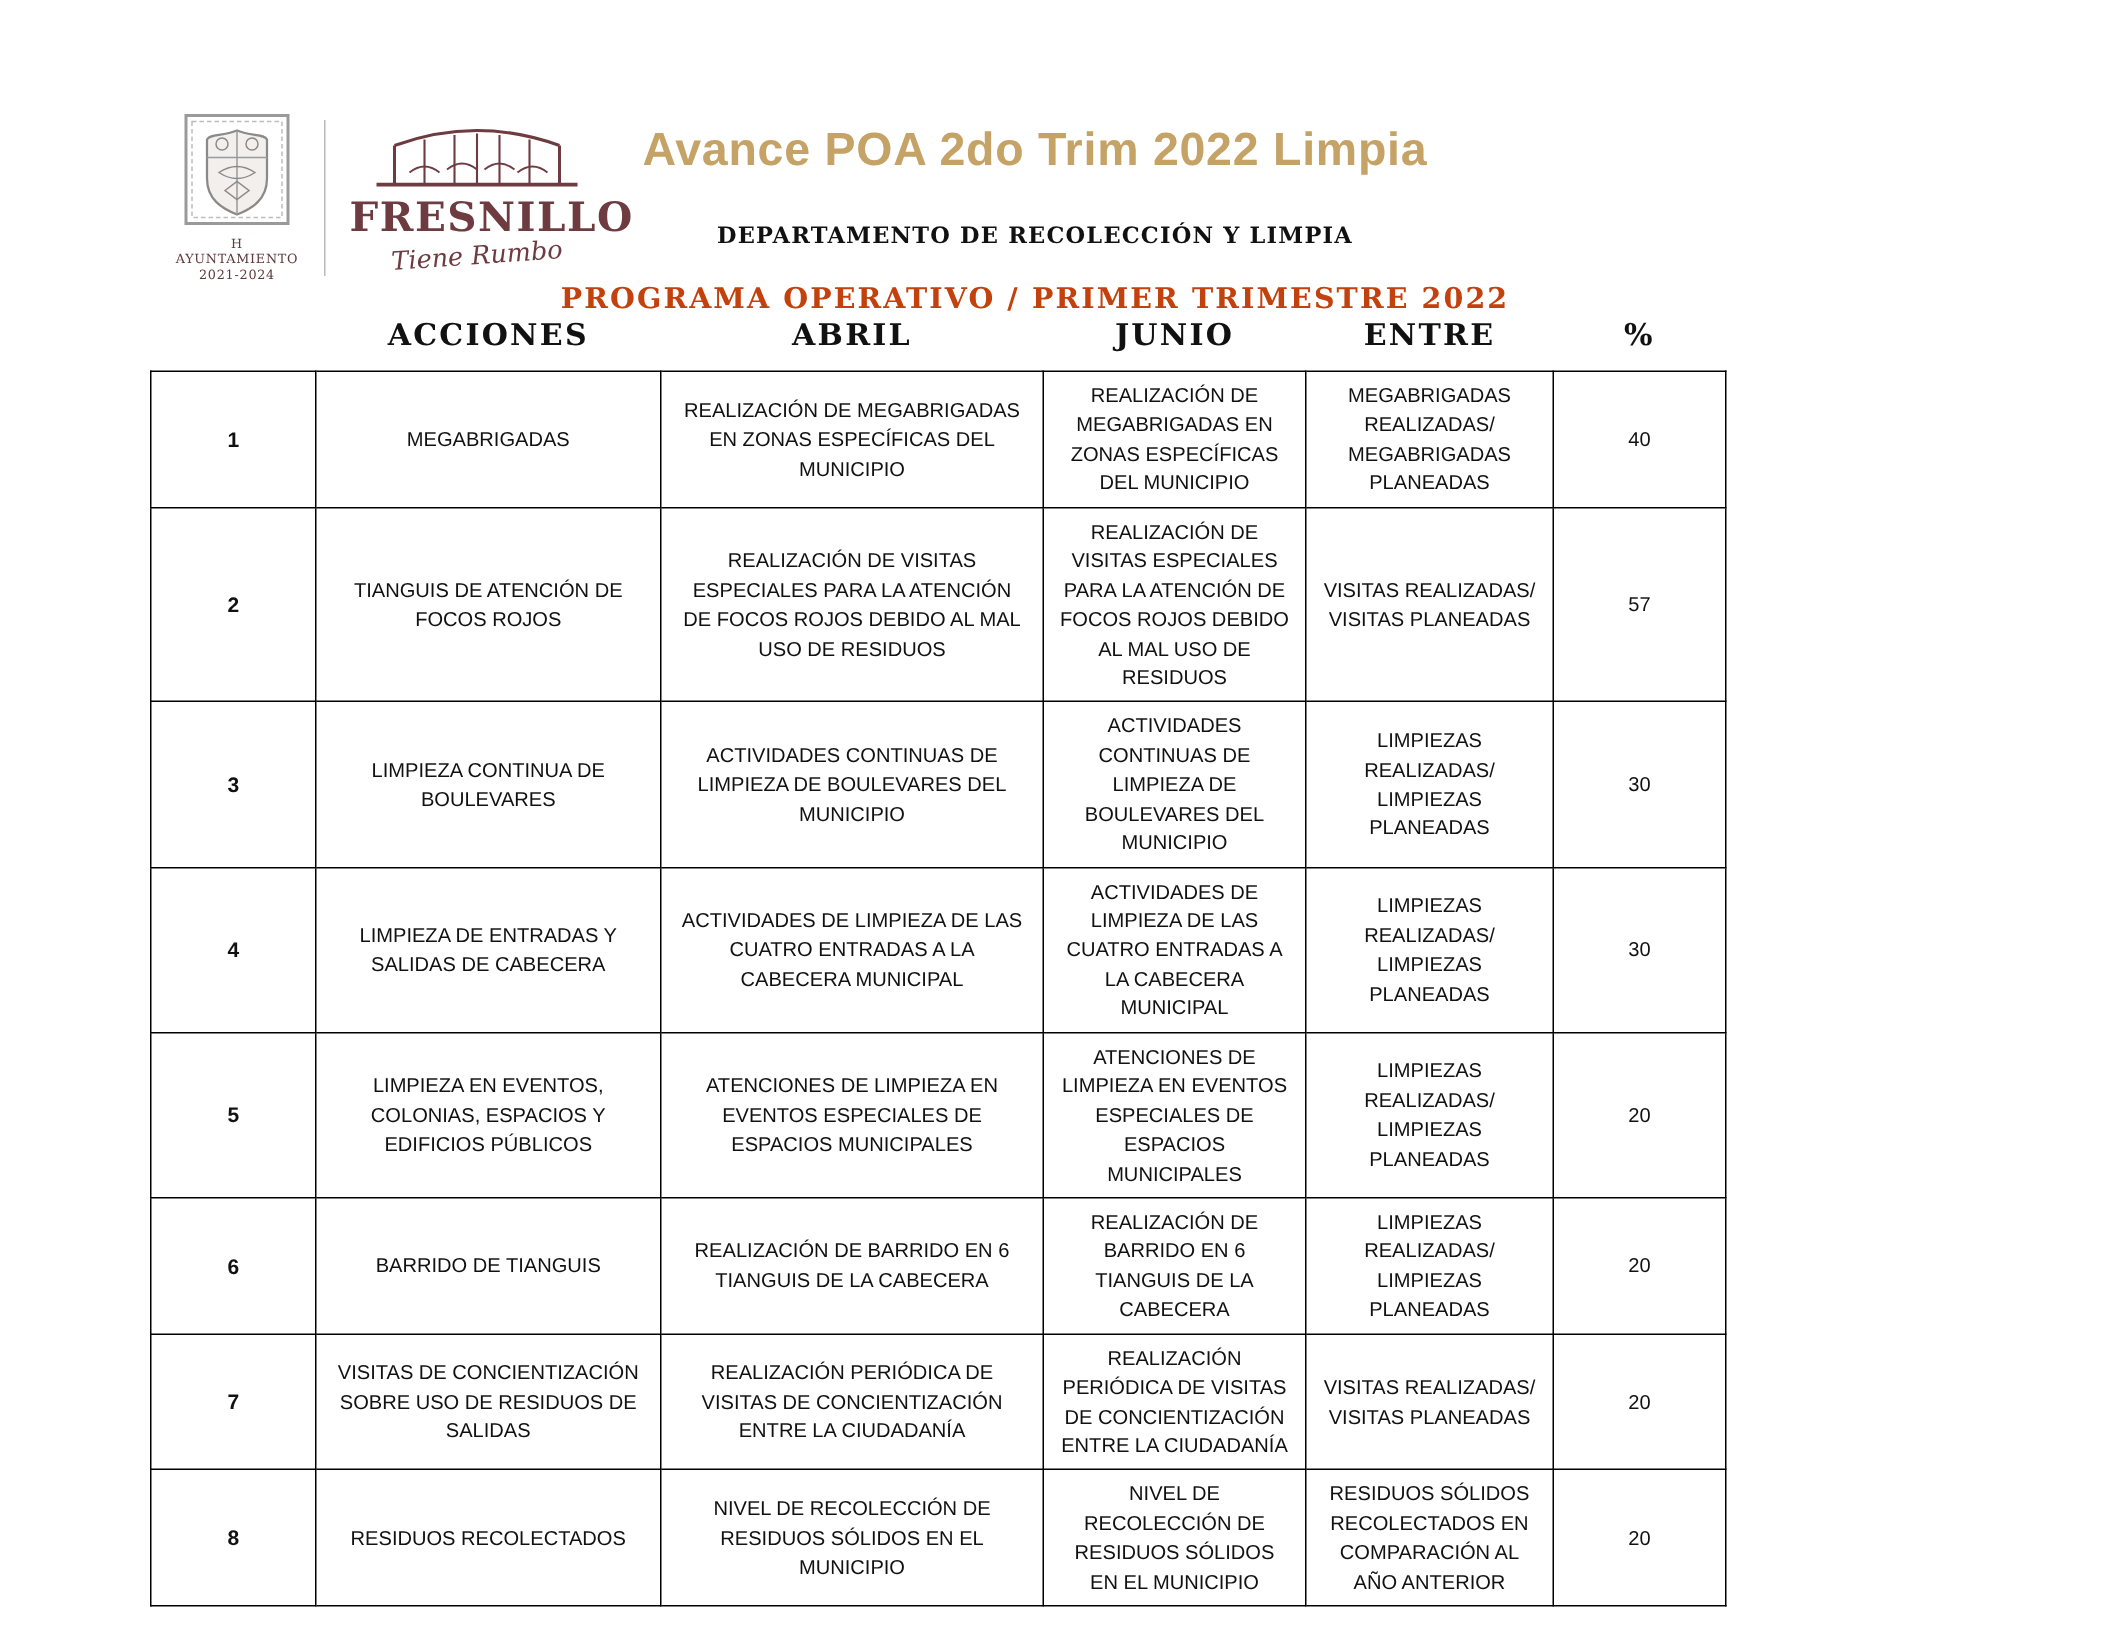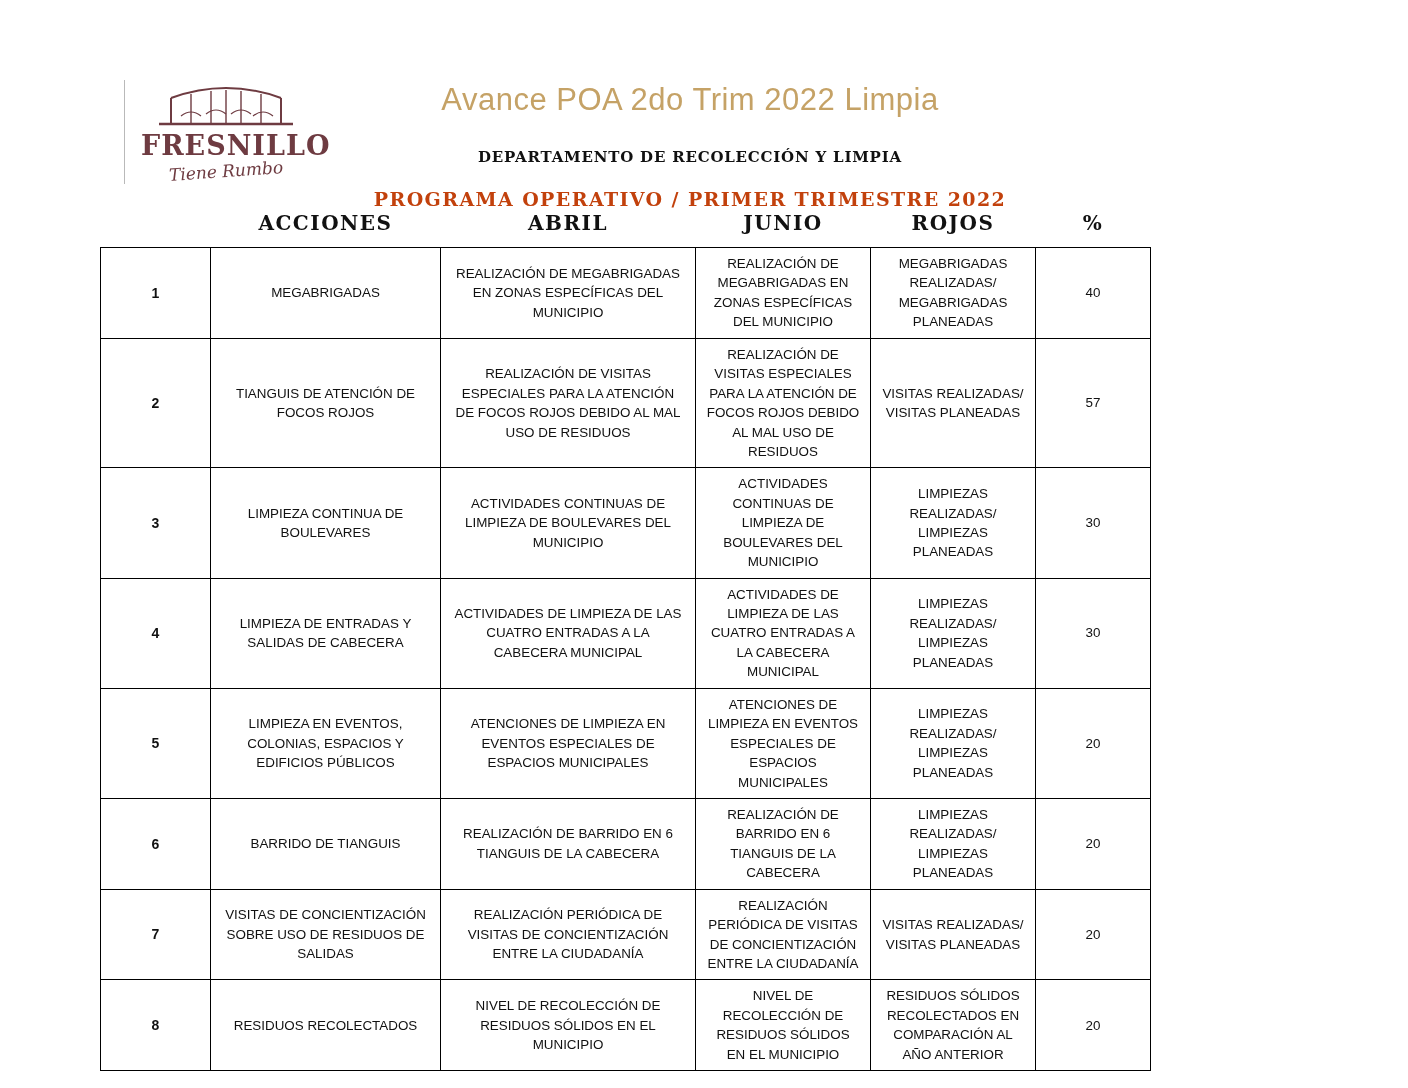--- a/index.html
+++ b/index.html
@@ -65,21 +65,21 @@
   
   .title-col {
     position: absolute;
     left: 190px;
     width: 1000px;
     text-align: center;
   }
   .main-title {
     top: 82px;
     font-family: "Liberation Sans", sans-serif;
-    font-weight: normal;
+    font-weight: bold;
     font-size: 31px;
     color: #c5a266;
     letter-spacing: 0.5px;
   }
   .sub-title-1 {
     top: 148px;
     font-family: "DejaVu Serif", serif;
     font-weight: bold;
     font-size: 15px;
     letter-spacing: 0.8px;
@@ -142,20 +142,35 @@
   tbody tr:nth-child(4) { height: 80px; }
   tbody tr:nth-child(5) { height: 80px; }
   tbody tr:nth-child(6) { height: 62px; }
   tbody tr:nth-child(7) { height: 80px; }
   tbody tr:nth-child(8) { height: 78px; }
 </style>
 </head>
 <body>
 
 <div class="logos">
+  <div class="crest-block">
+    <svg width="72" height="76" viewBox="0 0 72 76">
+      <rect x="2" y="2" width="68" height="72" fill="none" stroke="#9a9a9a" stroke-width="2"></rect>
+      <rect x="6" y="6" width="60" height="64" fill="none" stroke="#bdbdbd" stroke-width="1" stroke-dasharray="3,2"></rect>
+      <path d="M36 12 C46 16 54 14 56 18 L56 44 C56 58 46 64 36 68 C26 64 16 58 16 44 L16 18 C18 14 26 16 36 12 Z" fill="#f2efec" stroke="#8a8a8a" stroke-width="1.5"></path>
+      <line x1="16" y1="30" x2="56" y2="30" stroke="#9a9a9a" stroke-width="1"></line>
+      <line x1="36" y1="12" x2="36" y2="68" stroke="#9a9a9a" stroke-width="1"></line>
+      <circle cx="26" cy="21" r="4" fill="none" stroke="#8a8a8a" stroke-width="1"></circle>
+      <circle cx="46" cy="21" r="4" fill="none" stroke="#8a8a8a" stroke-width="1"></circle>
+      <path d="M24 40 q12 -8 24 0 q-12 8 -24 0 Z" fill="none" stroke="#8a8a8a" stroke-width="1"></path>
+      <path d="M28 52 l8 -6 8 6 -8 6 Z" fill="none" stroke="#8a8a8a" stroke-width="1"></path>
+    </svg>
+    <div class="crest-caption">H AYUNTAMIENTO
+2021-2024</div>
+  </div>
 
   <div class="logo-divider"></div>
 
   <div class="brand-block">
     <svg width="150" height="44" viewBox="0 0 150 44">
       <line x1="8" y1="40" x2="142" y2="40" stroke="#6e3b41" stroke-width="2.5"></line>
       <line x1="20" y1="40" x2="20" y2="14" stroke="#6e3b41" stroke-width="2"></line>
       <line x1="130" y1="40" x2="130" y2="14" stroke="#6e3b41" stroke-width="2"></line>
       <path d="M20 14 Q75 -6 130 14" fill="none" stroke="#6e3b41" stroke-width="2"></path>
       <line x1="40" y1="40" x2="40" y2="10" stroke="#6e3b41" stroke-width="1.4"></line>
@@ -183,21 +198,21 @@
       <col class="c-mayo">
         <col class="c-junio">
         <col class="c-pct">
     </colgroup>
     <thead>
       <tr>
         <th></th>
         <th>ACCIONES</th>
         <th>ABRIL</th>
         <th>JUNIO</th>
-        <th>ROJOS</th>
+        <th>ENTRE</th>
         <th>%</th>
       </tr>
     </thead>
     <tbody>
       <tr>
         <td class="num-cell">1</td>
         <td>MEGABRIGADAS</td>
         <td>REALIZACIÓN DE MEGABRIGADAS EN ZONAS ESPECÍFICAS DEL MUNICIPIO</td>
         <td>REALIZACIÓN DE MEGABRIGADAS EN ZONAS ESPECÍFICAS DEL MUNICIPIO</td>
         <td>MEGABRIGADAS REALIZADAS/ MEGABRIGADAS PLANEADAS</td>

